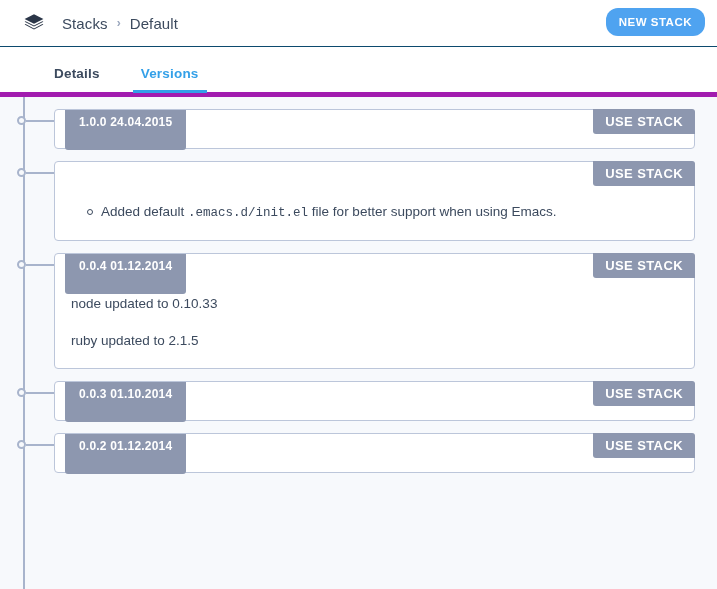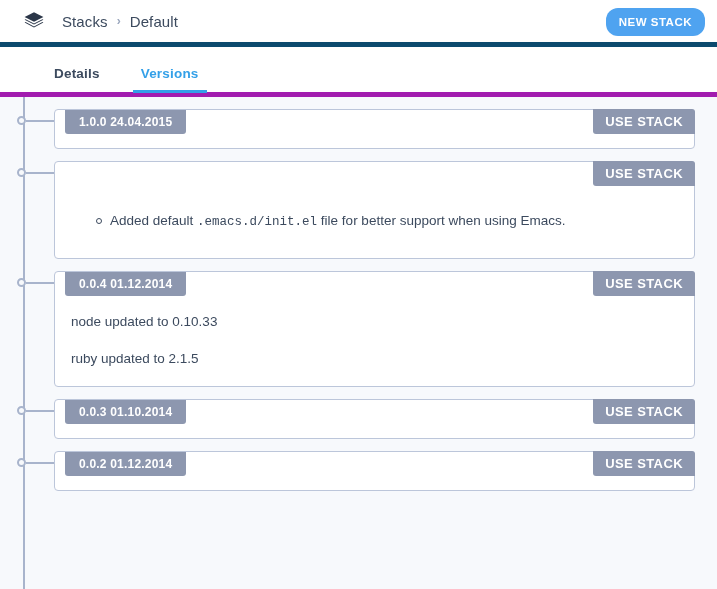--- a/index.html
+++ b/index.html
@@ -15,21 +15,21 @@
     background: #ffffff;
     color: #2e3d52;
     -webkit-font-smoothing: antialiased;
   }
 
   
   .topbar {
     position: relative;
     height: 47px;
     background: #ffffff;
-    border-bottom: 5px solid #0c4a6e;
+    border-bottom: 1px solid #0c4a6e;
     display: flex;
     align-items: center;
     padding: 0 12px 0 22px;
   }
 
   .logo-icon {
     width: 24px;
     height: 24px;
     flex: 0 0 24px;
     display: block;
@@ -163,21 +163,21 @@
 
   .card-head {
     position: relative;
     height: 24px;
   }
 
   .version-badge {
     position: absolute;
     left: 10px;
     top: 0;
-    height: 24px;
+    height: 40px;
     line-height: 24px;
     padding: 0 14px;
     background: #8d97af;
     color: #ffffff;
     font-size: 12px;
     font-weight: bold;
     border-radius: 0 0 3px 3px;
     white-space: nowrap;
     letter-spacing: .2px;
   }
@@ -205,21 +205,21 @@
     font-size: 13.5px;
     color: #3c4a5e;
     line-height: 1.45;
   }
   .card-body.empty { padding: 0; height: 14px; }
 
   .card-body p { margin: 0 0 17px 0; }
   .card-body p:last-child { margin-bottom: 0; }
 
   .card-body ul {
-    margin: 9px;
+    margin: 0;
     padding-left: 30px;
     list-style: none;
   }
   .card-body li {
     position: relative;
     margin: 0;
   }
   .card-body li::before {
     content: "";
     position: absolute;

